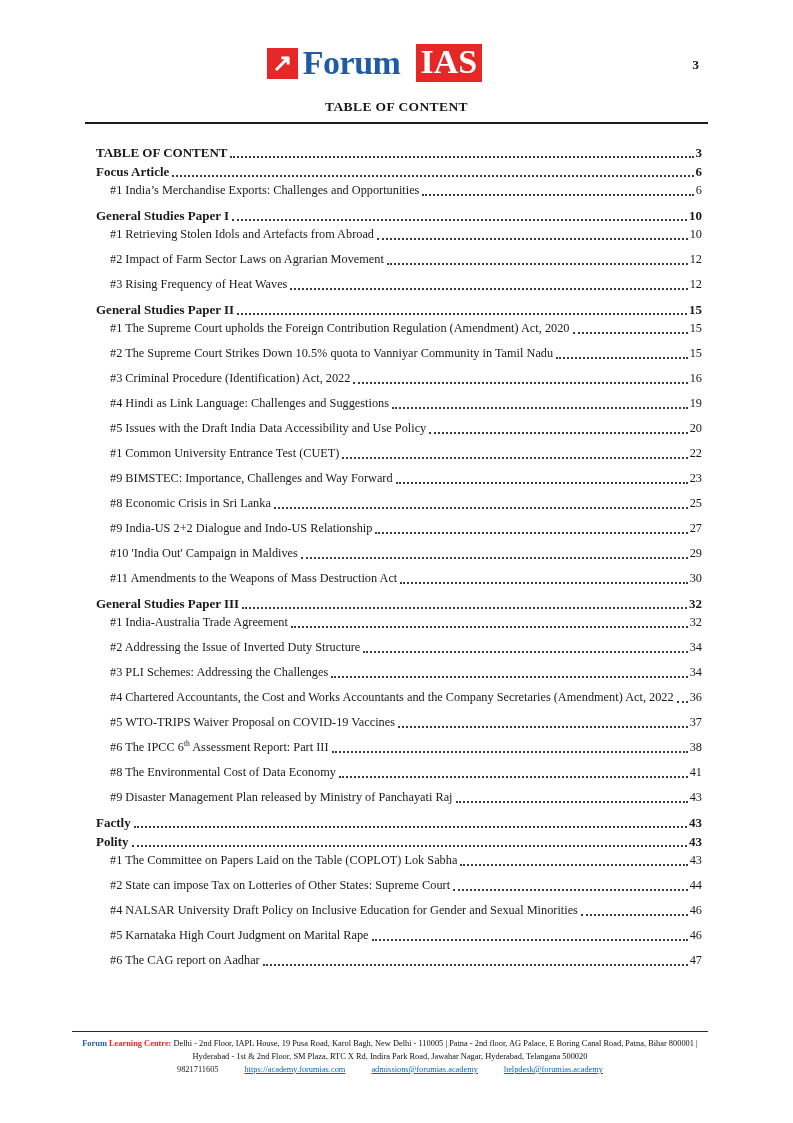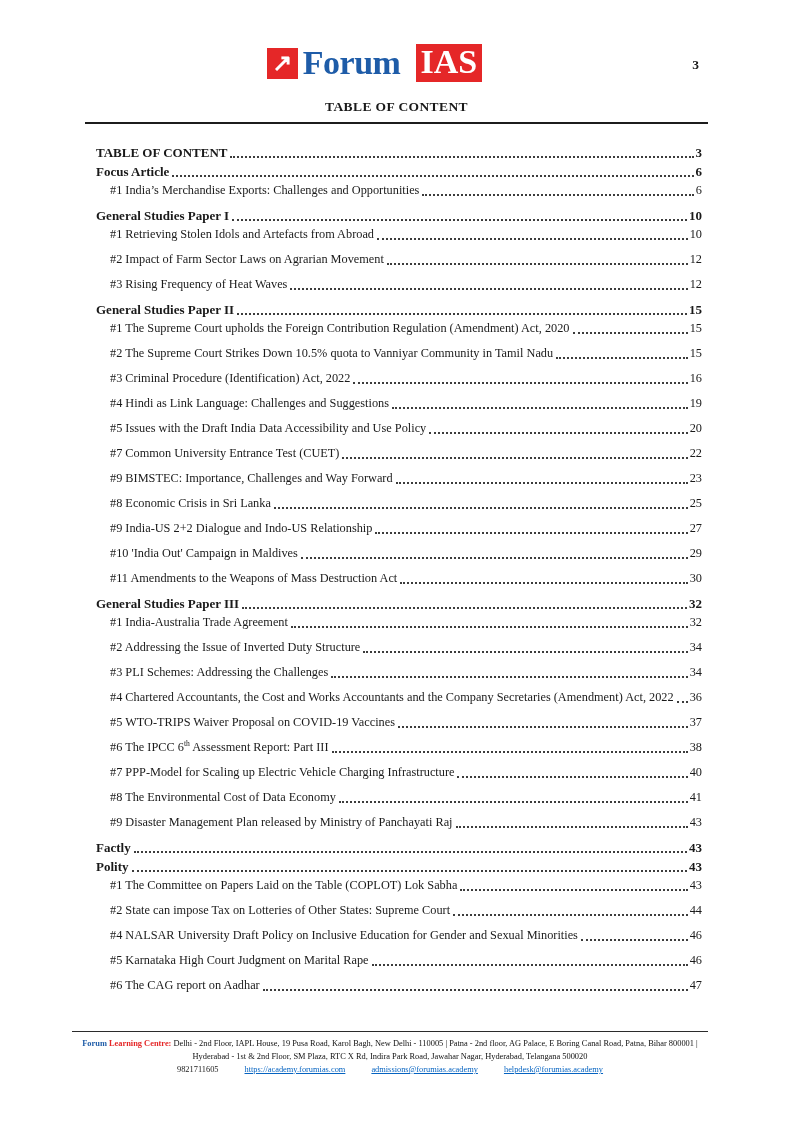--- a/index.html
+++ b/index.html
@@ -200,21 +200,21 @@
       <span class="toc-label">#4 Hindi as Link Language: Challenges and Suggestions</span>
       <span class="toc-leader"></span>
       <span class="toc-page">19</span>
     </div>
       <div class="toc-row lvl2">
       <span class="toc-label">#5 Issues with the Draft India Data Accessibility and Use Policy</span>
       <span class="toc-leader"></span>
       <span class="toc-page">20</span>
     </div>
       <div class="toc-row lvl2">
-      <span class="toc-label">#7 Common University Entrance Test (CUET)</span>
+      <span class="toc-label">#1 Common University Entrance Test (CUET)</span>
       <span class="toc-leader"></span>
       <span class="toc-page">22</span>
     </div>
       <div class="toc-row lvl2">
       <span class="toc-label">#9 BIMSTEC: Importance, Challenges and Way Forward</span>
       <span class="toc-leader"></span>
       <span class="toc-page">23</span>
     </div>
       <div class="toc-row lvl2">
       <span class="toc-label">#8 Economic Crisis in Sri Lanka</span>
@@ -263,25 +263,20 @@
     </div>
       <div class="toc-row lvl2">
       <span class="toc-label">#5 WTO-TRIPS Waiver Proposal on COVID-19 Vaccines</span>
       <span class="toc-leader"></span>
       <span class="toc-page">37</span>
     </div>
       <div class="toc-row lvl2">
       <span class="toc-label"><span>#6 The IPCC 6</span><sup>th</sup><span> Assessment Report: Part III</span></span>
       <span class="toc-leader"></span>
       <span class="toc-page">38</span>
-    </div>
-      <div class="toc-row lvl2">
-      <span class="toc-label">#7 PPP-Model for Scaling up Electric Vehicle Charging Infrastructure</span>
-      <span class="toc-leader"></span>
-      <span class="toc-page">40</span>
     </div>
       <div class="toc-row lvl2">
       <span class="toc-label">#8 The Environmental Cost of Data Economy</span>
       <span class="toc-leader"></span>
       <span class="toc-page">41</span>
     </div>
       <div class="toc-row lvl2">
       <span class="toc-label">#9 Disaster Management Plan released by Ministry of Panchayati Raj</span>
       <span class="toc-leader"></span>
       <span class="toc-page">43</span>

